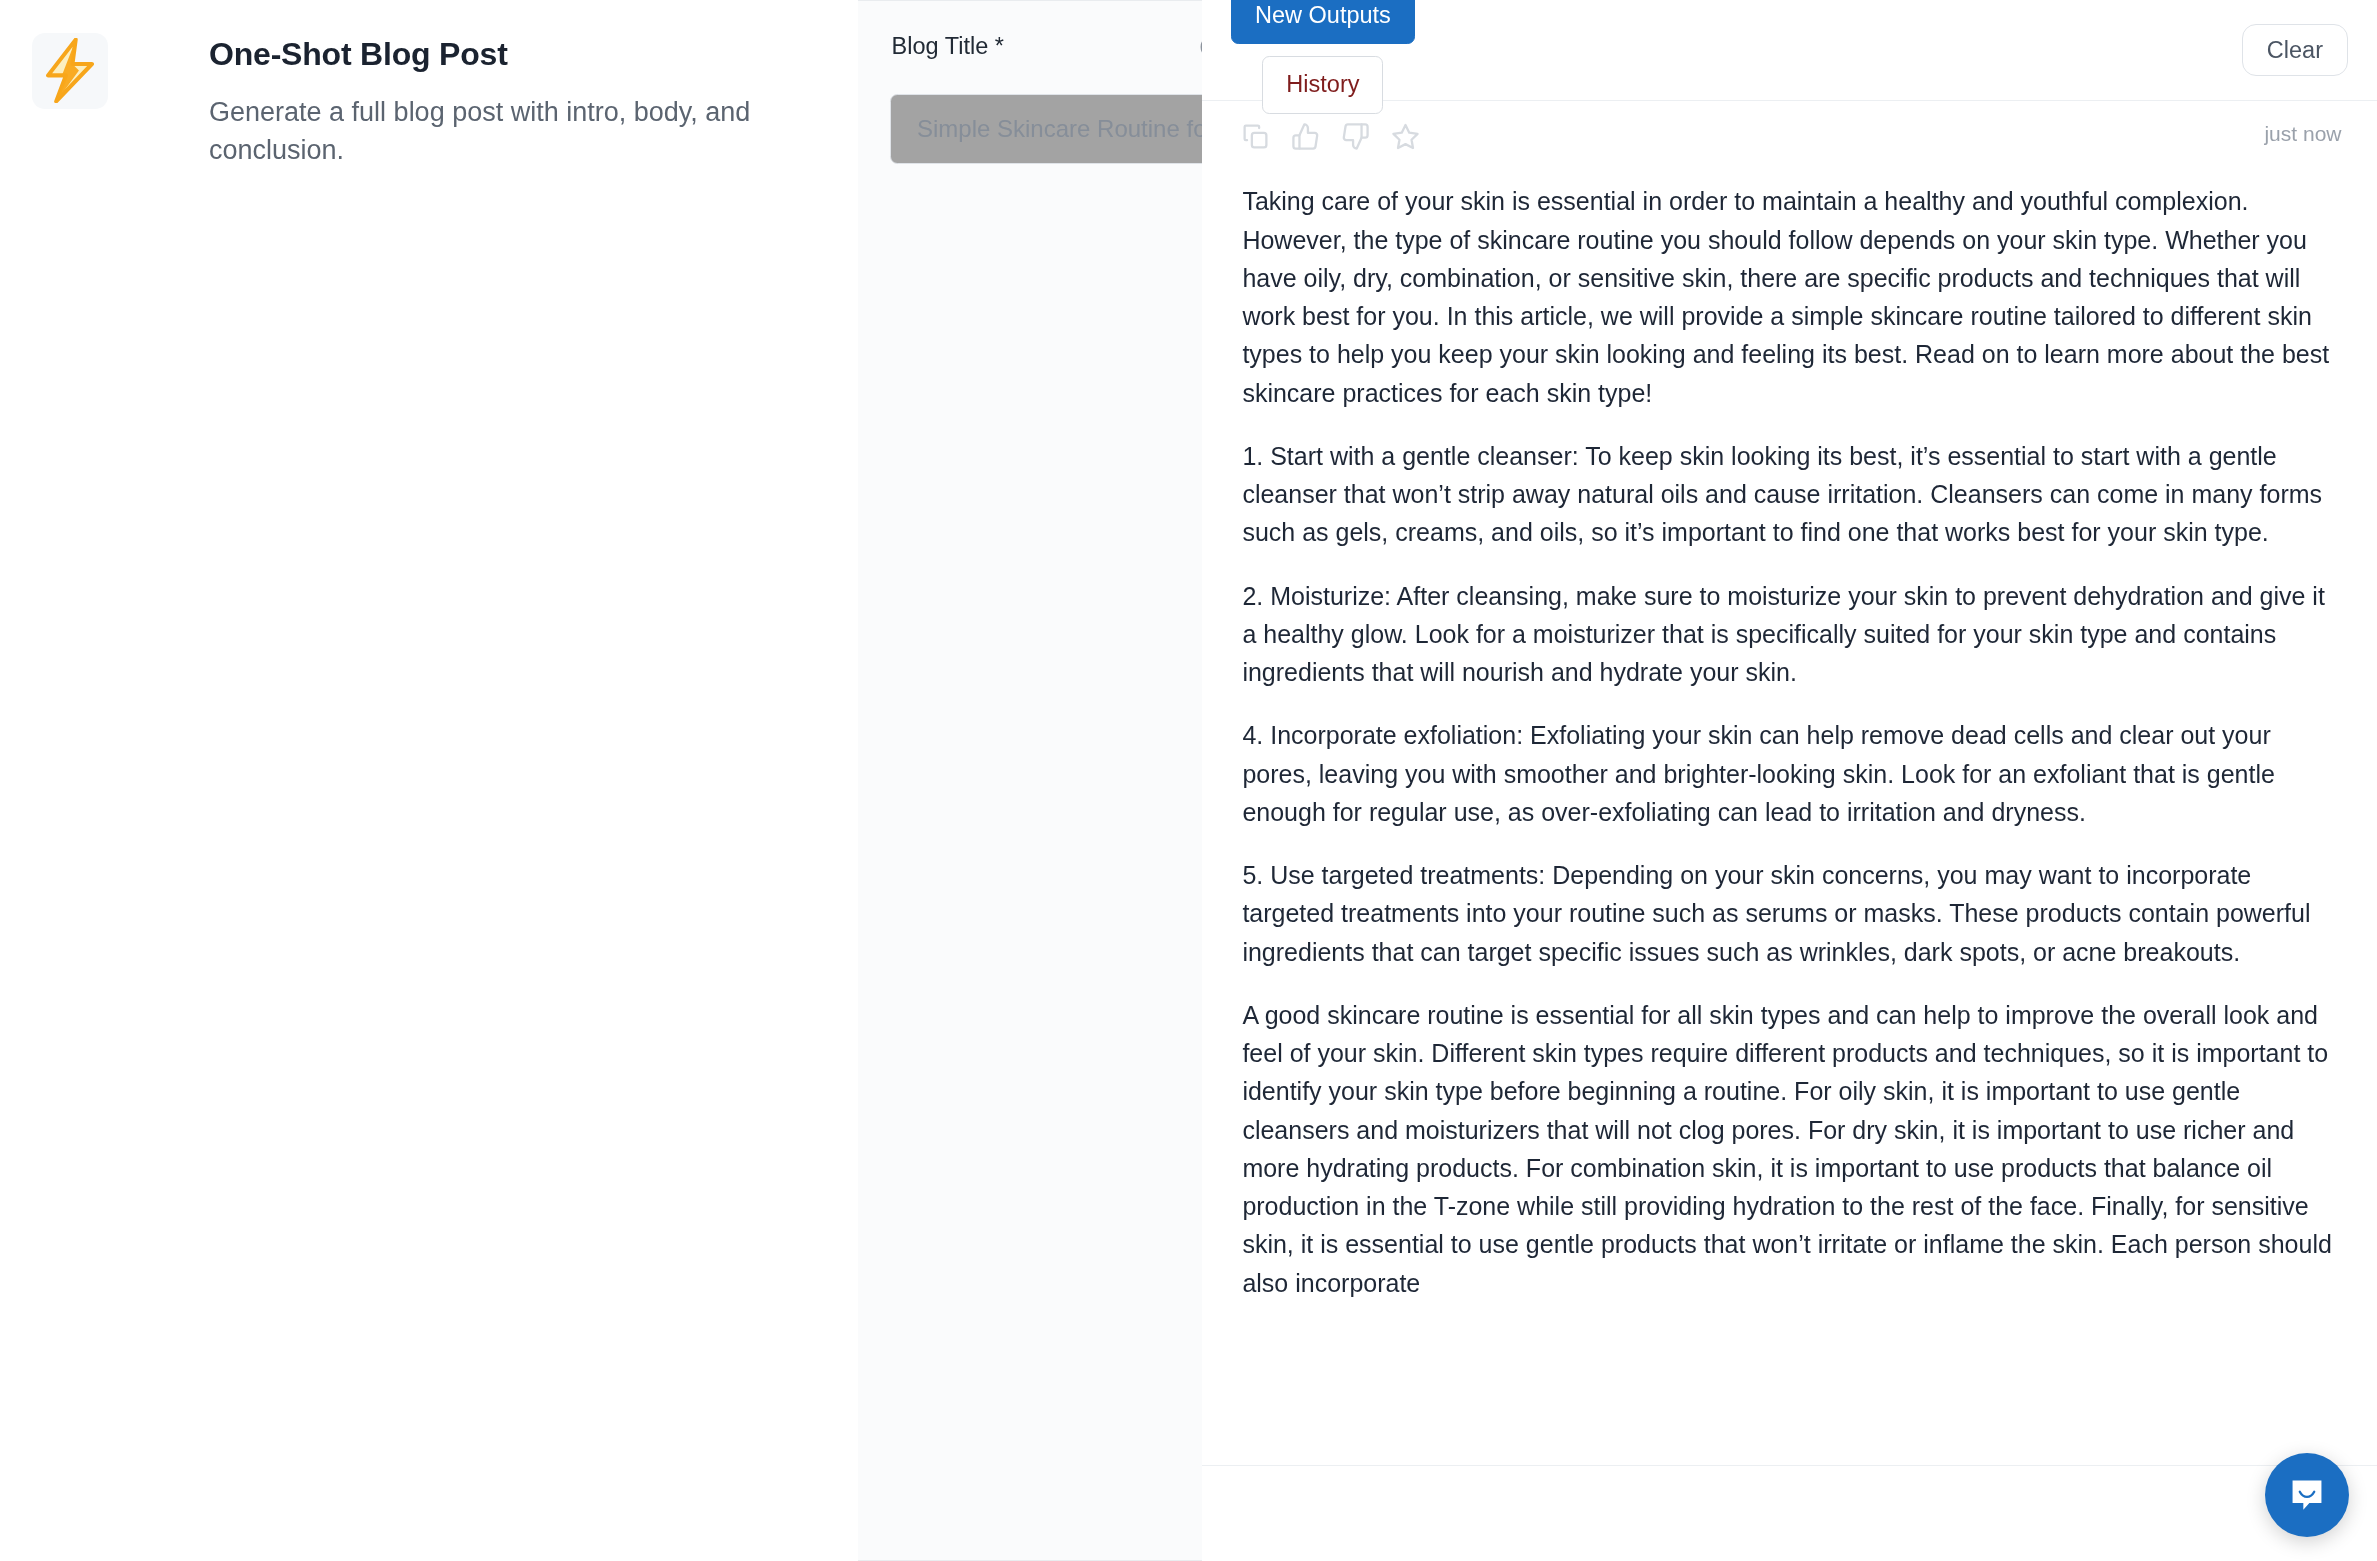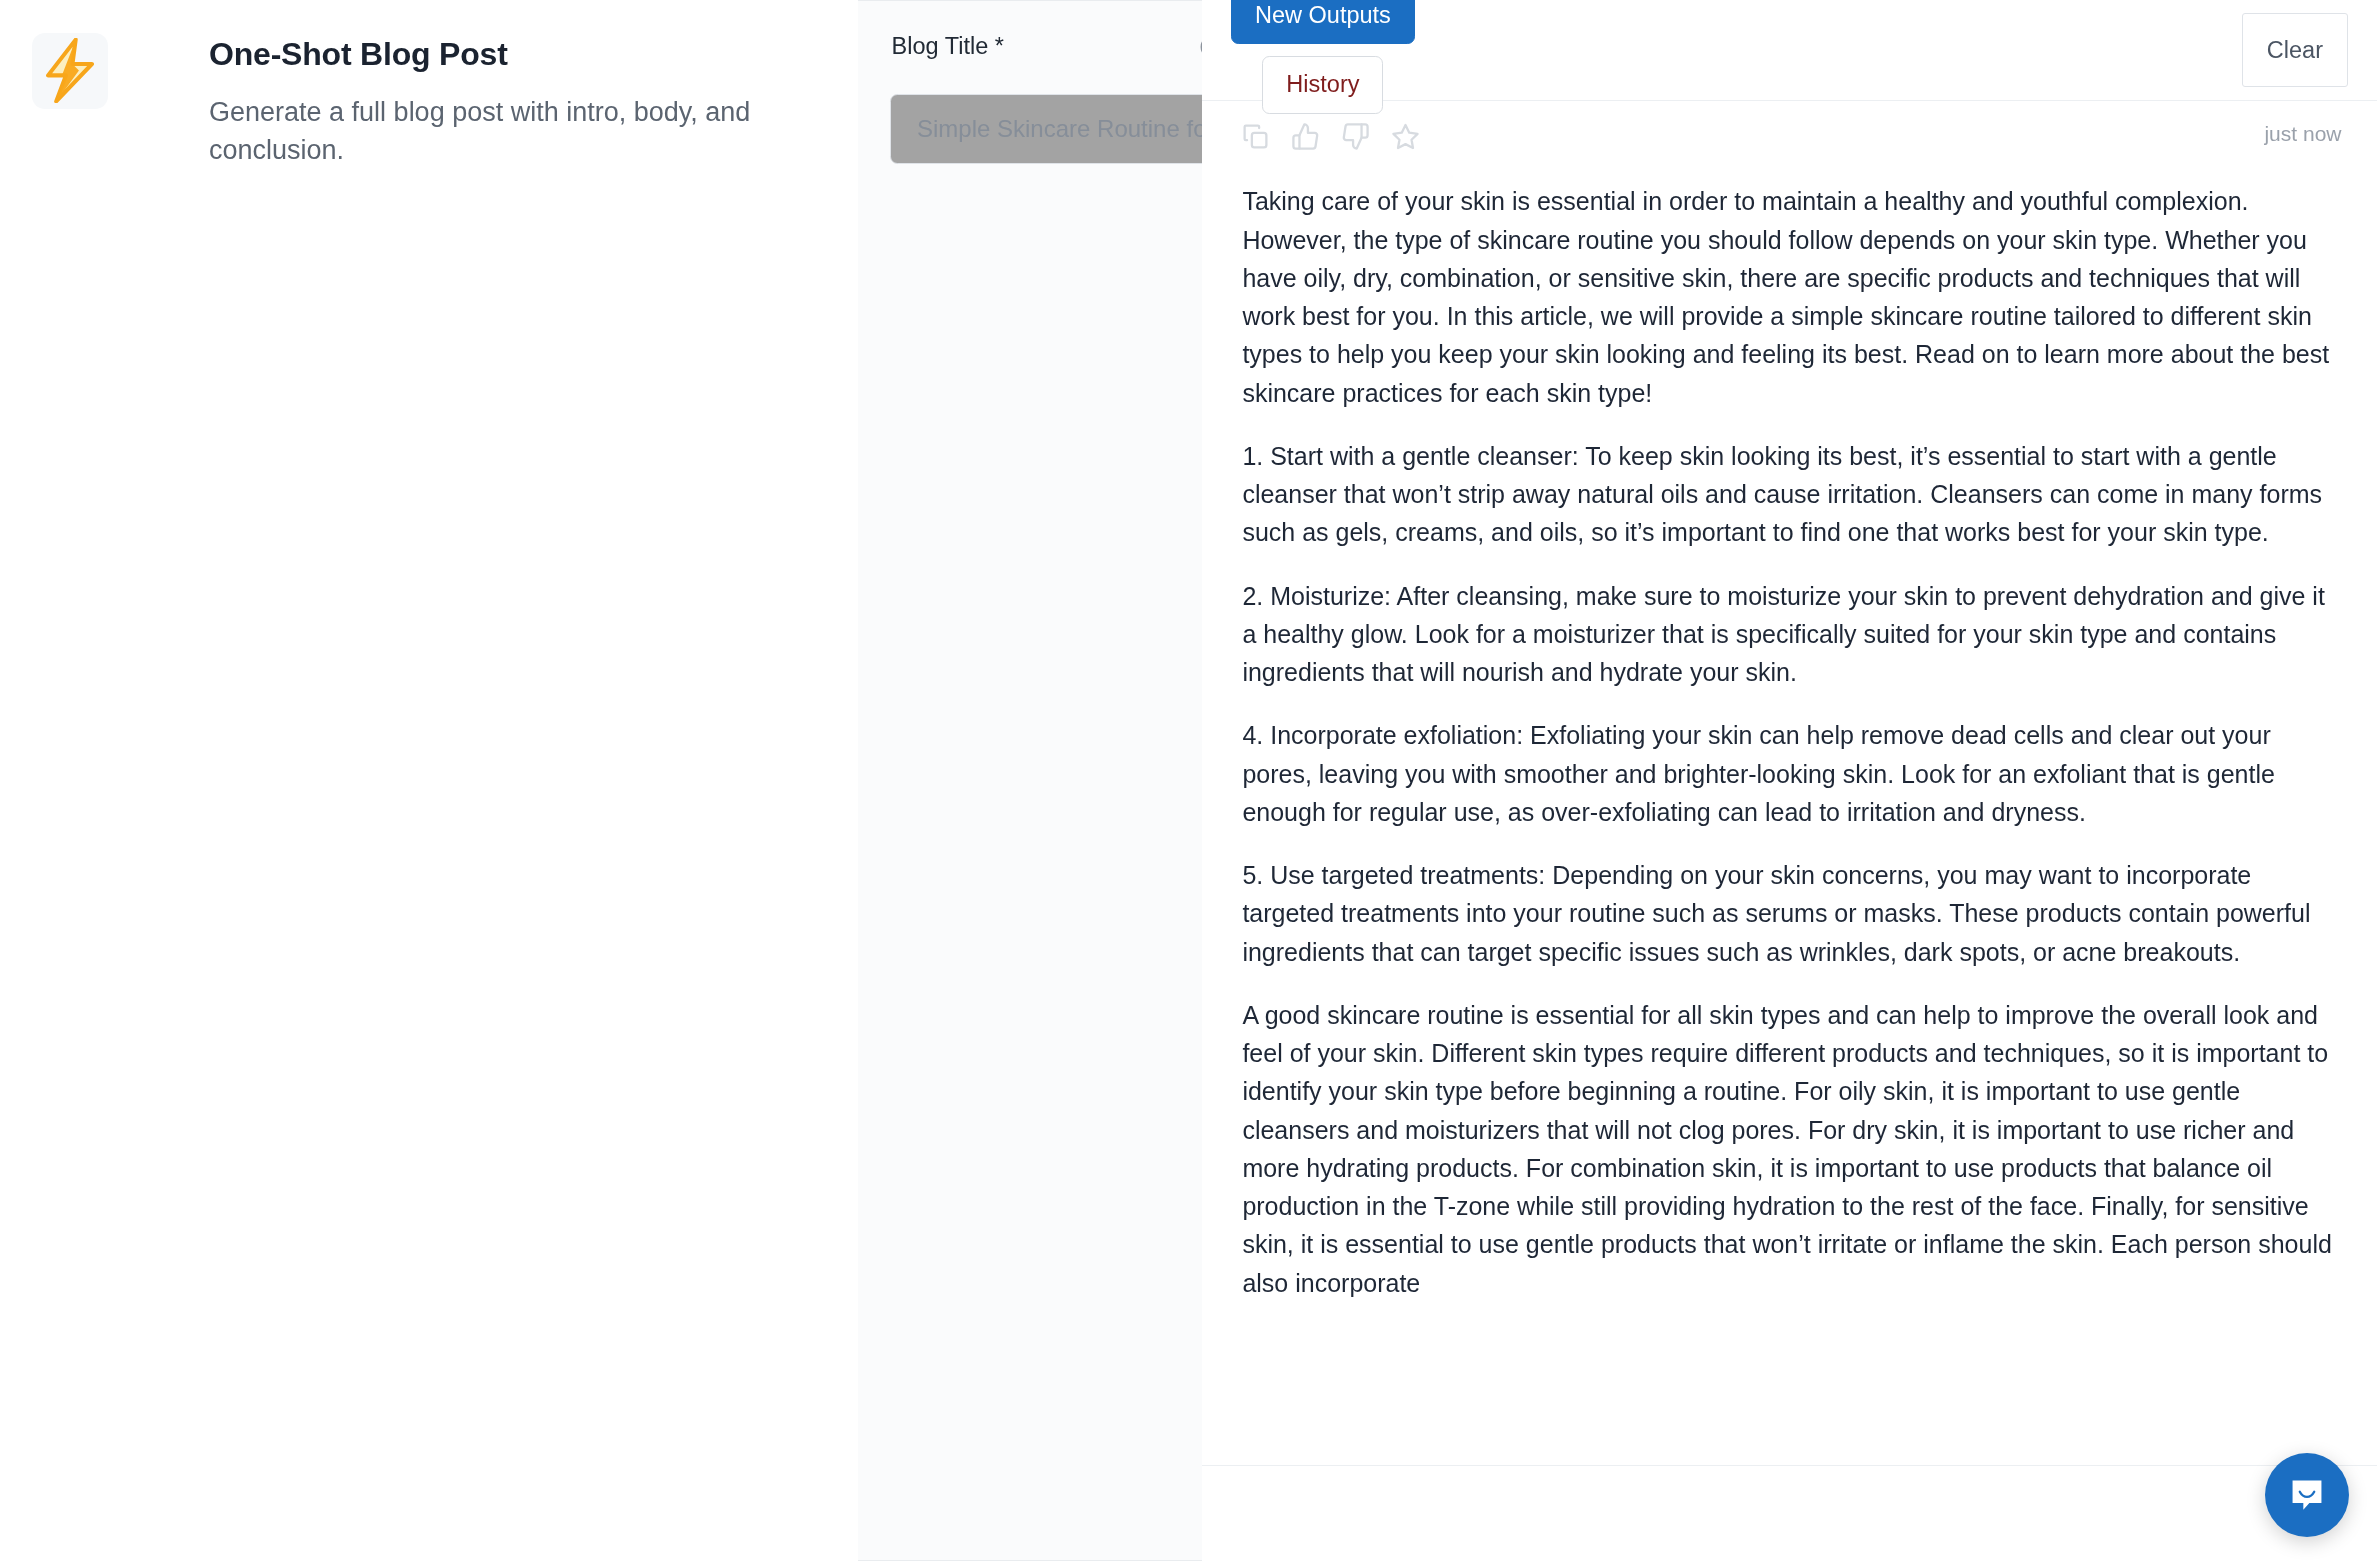--- a/index.html
+++ b/index.html
@@ -222,23 +222,23 @@
   }
 
   .seg-btn.inactive {
     background: #ffffff;
     color: #7f1d1d;
     border: 1.6px solid #d8dce1;
   }
 
   .clear-btn {
     margin-left: auto;
-    height: 74px;
+    height: 52px;
     padding: 0 24px;
-    border-radius: 3px;
+    border-radius: 14px;
     border: 1.6px solid #dfe3e8;
     background: #ffffff;
     color: #4b5563;
     font-size: 23.5px;
     font-family: "Liberation Sans", sans-serif;
     display: inline-flex;
     align-items: center;
     cursor: pointer;
   }
 

